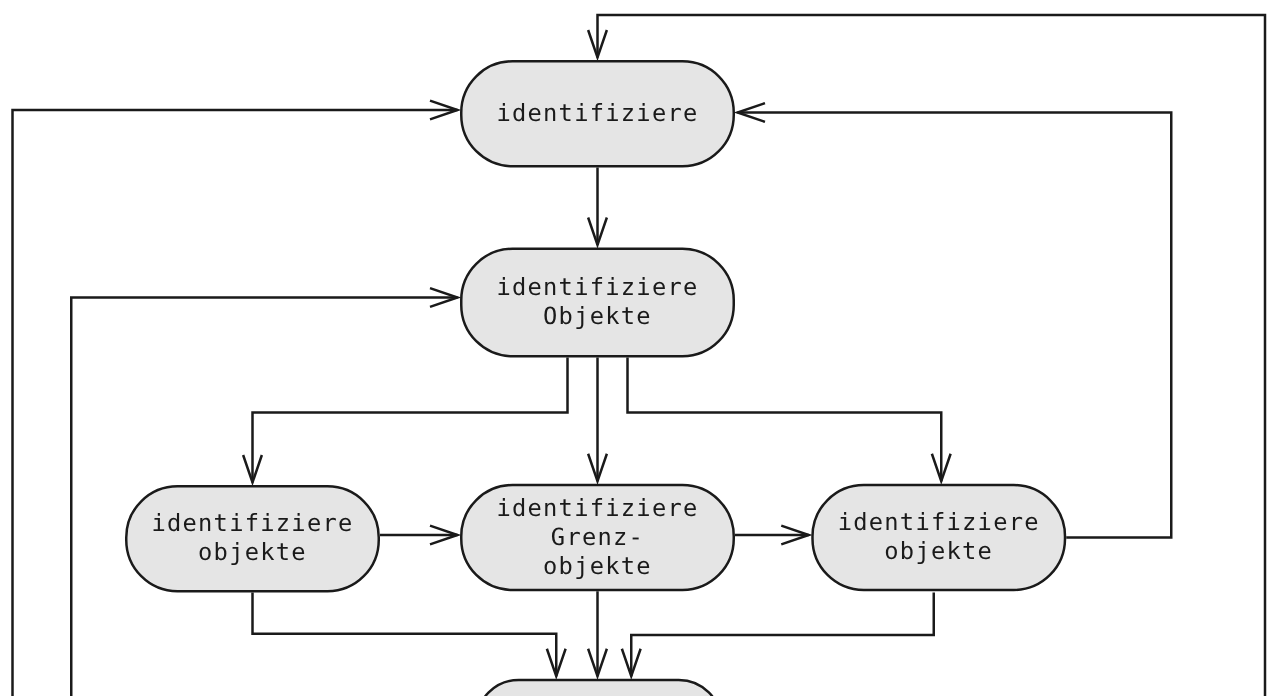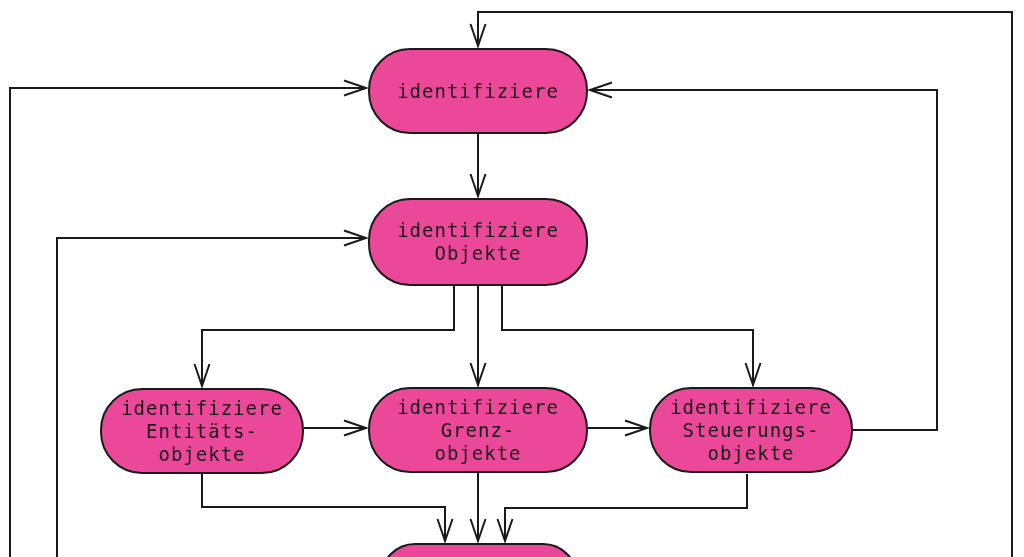--- a/index.html
+++ b/index.html
@@ -14,21 +14,21 @@
   .wires {
     position: absolute;
     left: 0; top: 0;
     width: 1024px; height: 557px;
   }
   .node {
     position: absolute;
     box-sizing: border-box;
     border: 2px solid #1a1a1a;
     border-radius: 42px;
-    background: #ec4899;
+    background: #e5e5e5;
     display: flex;
     flex-direction: column;
     align-items: center;
     justify-content: center;
     text-align: center;
     font-size: 19px;
     line-height: 23px;
     letter-spacing: 1px;
     color: #1a1a1a;
     white-space: nowrap;
@@ -118,31 +118,29 @@
     <span>identifiziere</span>
   </div>
 
   <div class="node" id="node-partizipierende">
     <span>identifiziere</span>
     <span>Objekte</span>
   </div>
 
   <div class="node" id="node-entitaets">
     <span>identifiziere</span>
-    <span>Entitäts-</span>
     <span>objekte</span>
   </div>
 
   <div class="node" id="node-grenz">
     <span>identifiziere</span>
     <span>Grenz-</span>
     <span>objekte</span>
   </div>
 
   <div class="node" id="node-steuerungs">
     <span>identifiziere</span>
-    <span>Steuerungs-</span>
     <span>objekte</span>
   </div>
 
   <div class="node" id="node-bottom-partial"></div>
 
 </div>
 
 </body></html>

